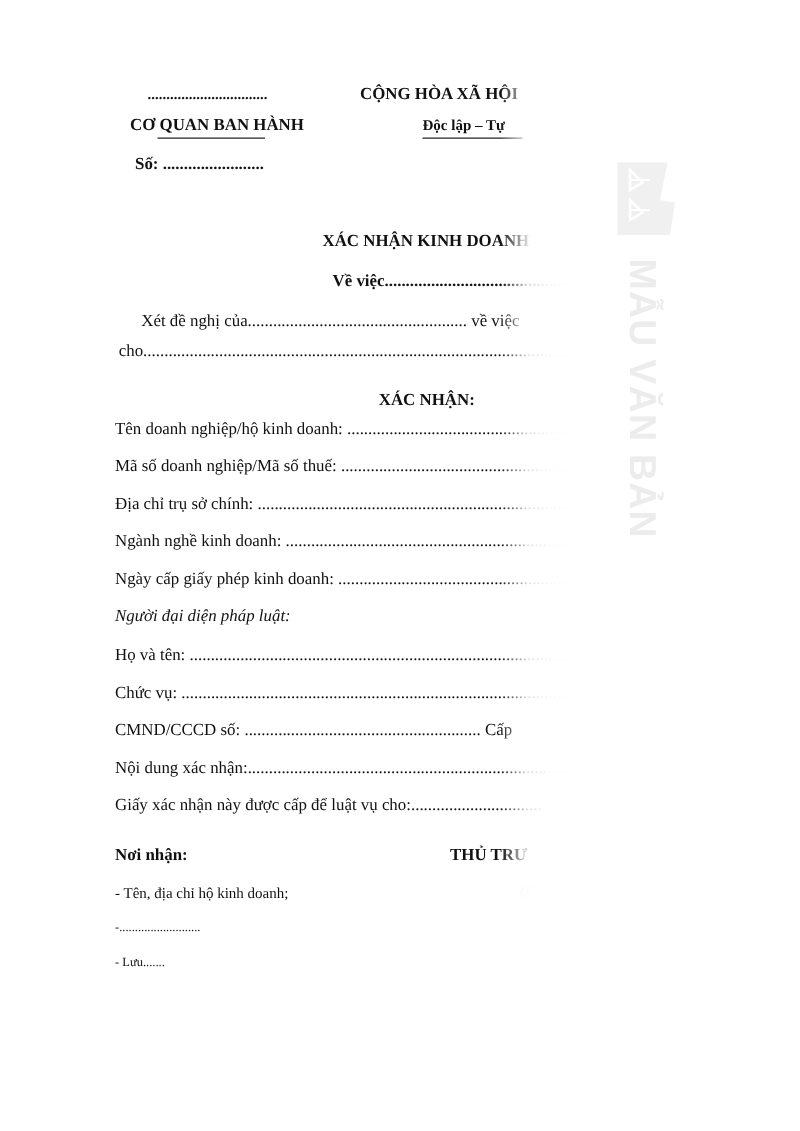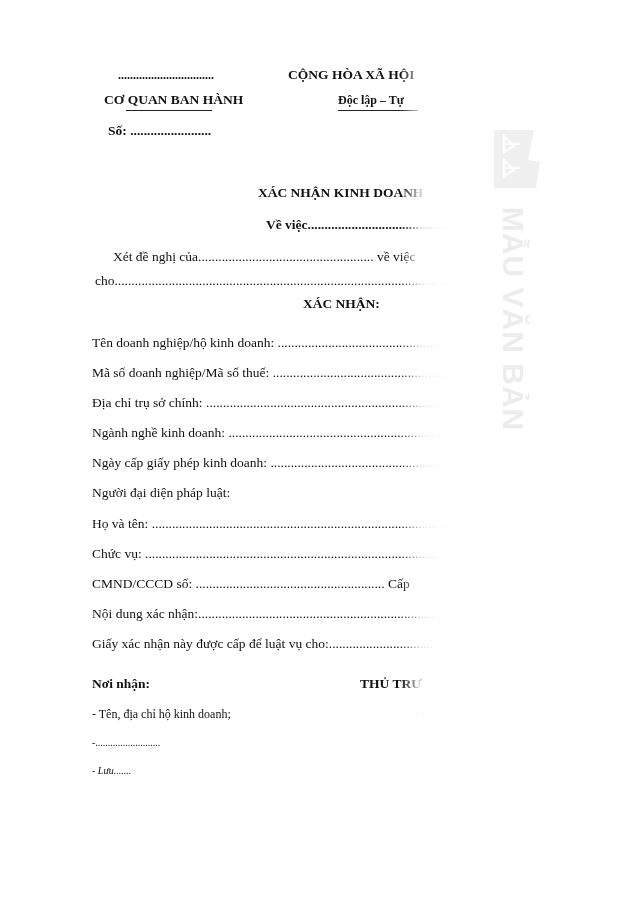--- a/index.html
+++ b/index.html
@@ -61,21 +61,21 @@
   <div class="abs b t13" style="left:288px; top:67px;">CỘNG HÒA XÃ HỘI</div>
   <div class="abs b t12" style="left:338px; top:93px;">Độc lập – Tự</div>
   <div class="abs" style="left:338px; top:110px; width:80px; height:1px; background:#222;"></div>
 
   <div class="abs b t13" style="left:258px; top:185px;">XÁC NHẬN KINH DOANH</div>
   <div class="abs b t13" style="left:266px; top:217px;">Về việc...............................................</div>
 
   <div class="abs t13" style="left:113px; top:249px;">Xét đề nghị của.................................................... về việc</div>
   <div class="abs t13" style="left:95px; top:273px;">cho................................................................................................................................</div>
 
-  <div class="abs b t13" style="left:303px; top:296px;">XÁC NHẬN:</div>
+  <div class="abs b t13" style="left:303px; top:312px;">XÁC NHẬN:</div>
 
   <div class="abs t13" style="left:92px; top:335px;">
     <span>Tên doanh nghiệp/hộ kinh doanh:</span>
     <span>....................................................................</span>
   </div>
   <div class="abs t13" style="left:92px; top:365px;">
     <span>Mã số doanh nghiệp/Mã số thuế:</span>
     <span>......................................................................</span>
   </div>
   <div class="abs t13" style="left:92px; top:395px;">
@@ -83,21 +83,21 @@
     <span>.......................................................................................</span>
   </div>
   <div class="abs t13" style="left:92px; top:425px;">
     <span>Ngành nghề kinh doanh:</span>
     <span>...................................................................................</span>
   </div>
   <div class="abs t13" style="left:92px; top:455px;">
     <span>Ngày cấp giấy phép kinh doanh:</span>
     <span>......................................................................</span>
   </div>
-  <div class="abs t13" style="left:92px; top:485px;">
+  <div class="abs t13" style="left:92px; top:485px;font-style:italic;">
     <span>Người đại diện pháp luật:</span>
   </div>
   <div class="abs t13" style="left:92px; top:516px;">
     <span>Họ và tên:</span>
     <span>.............................................................................................................</span>
   </div>
   <div class="abs t13" style="left:92px; top:546px;">
     <span>Chức vụ:</span>
     <span>...............................................................................................................</span>
   </div>
@@ -109,21 +109,21 @@
   <div class="abs t13" style="left:92px; top:606px;">
     <span>Nội dung xác nhận:</span><span>................................................................................................</span>
   </div>
   <div class="abs t13" style="left:92px; top:636px;">
     <span>Giấy xác nhận này được cấp để luật vụ cho:</span><span>...............................</span>
   </div>
 
   <div class="abs b t13" style="left:92px; top:676px;">Nơi nhận:</div>
   <div class="abs t11" style="left:92px; top:707px;">- Tên, địa chỉ hộ kinh doanh;</div>
   <div class="abs t10" style="left:92px; top:737px;">-..........................</div>
-  <div class="abs t10" style="left:92px; top:765px;font-style:italic;">- Lưu.......</div>
+  <div class="abs t10" style="left:92px; top:765px;">- Lưu.......</div>
 
   <div class="abs b t13" style="left:360px; top:676px;">THỦ TRƯ</div>
   <div class="abs t12" style="left:416px; top:705px; font-style:italic; color:#eeeeee;">(Ký, ghi rõ họ tên)</div>
 
   <div class="fade"></div>
 
   <svg class="wm-logo" viewBox="0 0 52 62">
     <polygon points="4,2 44,2 38,32 50,34 46,60 4,60" fill="#f0f0f0"></polygon>
     <path d="M14 8 L24 18 L14 24 Z" fill="none" stroke="#ffffff" stroke-width="2"></path>
     <path d="M14 32 L24 42 L14 48 Z" fill="none" stroke="#ffffff" stroke-width="2"></path>

